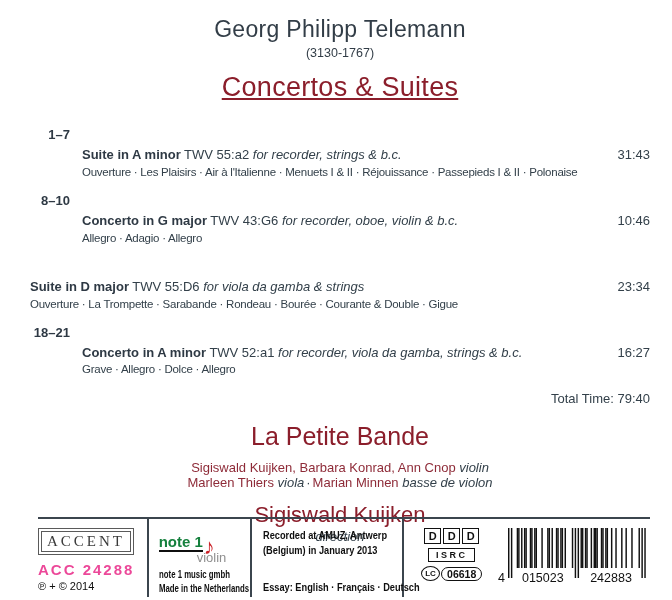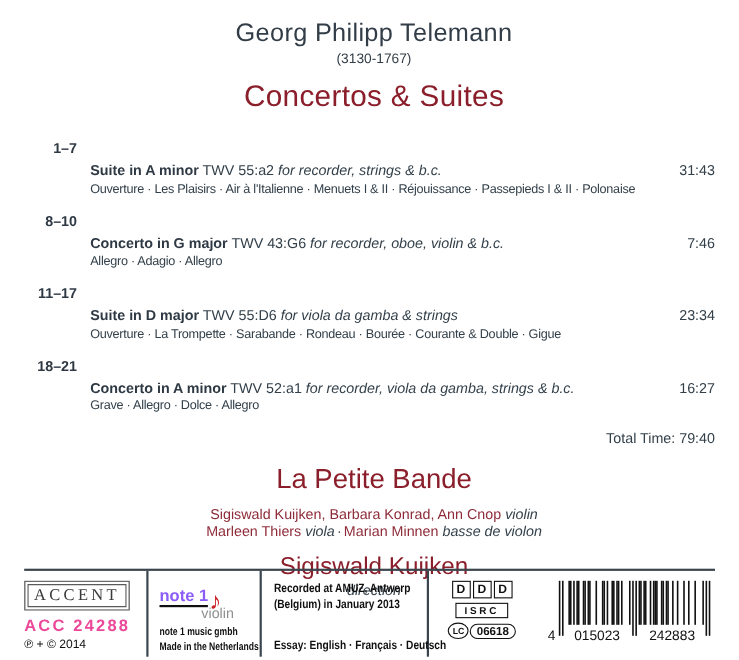--- a/index.html
+++ b/index.html
@@ -2,21 +2,21 @@
 <html><head>
 <meta charset="utf-8">
 <style>
   html,body{margin:0;padding:0;background:#fff;}
   body{width:672px;height:600px;overflow:hidden;font-family:"Liberation Sans",sans-serif;color:#33404a;position:relative;}
   .page{position:relative;width:672px;height:600px;box-sizing:border-box;padding:16px 22px 0 30px;}
 
   
   .composer{text-align:center;font-size:23px;color:#323d47;letter-spacing:.3px;}
   .dates{text-align:center;font-size:12.5px;margin-top:3px;color:#323d47;}
-  .album-title{text-align:center;font-size:27px;color:#8b1e2b;margin-top:12px;letter-spacing:.3px;}
+  .album-title{text-align:center;font-size:27px;color:#8b1e2b;margin-top:12px;letter-spacing:.3px;text-decoration:underline;}
 
   
   .tracklist{margin-top:24px;}
   .track{display:flex;margin-bottom:14px;font-size:13px;line-height:1.22;}
   .track-nums{flex:none;width:40px;text-align:right;font-weight:700;padding-right:12px;color:#2e3944;}
   .track-body{flex:1;min-width:0;margin-top:20px;}
   .track-line1{display:flex;align-items:baseline;}
   .track-titlewrap{flex:1;min-width:0;white-space:nowrap;}
   .track-title{font-weight:700;color:#2e3944;}
   .track-twv{font-weight:400;}
@@ -30,35 +30,35 @@
   .perf{ text-align:center;font-size:13px;line-height:1.18;}
   .perf-group1{margin-top:10px;}
   .perf-group2{margin-top:9px;}
   .perf .names{color:#8e2b38;}
   .perf .inst{font-style:italic;color:#33404a;}
   .perf .sep{color:#33404a;margin:0 2px;}
   .director-name{text-align:center;font-size:22px;color:#8b1e2b;margin-top:12px;}
   .director-role{text-align:center;font-size:13px;font-style:italic;margin-top:1px;}
 
   
-  .footer{position:absolute;left:22px;right:22px;top:517px;height:78px;border-top:2px solid #3b454e;display:flex;align-items:stretch;}
+  .footer{position:absolute;left:38px;right:22px;top:517px;height:78px;border-top:2px solid #3b454e;display:flex;align-items:stretch;}
   .fcol{box-sizing:border-box;padding-top:9px;}
   .fc1{width:111px;}
   .fc2{width:103px;border-left:2px solid #3b454e;padding-left:10px;display:flex;flex-direction:column;}
   .fc3{width:152px;border-left:2px solid #3b454e;padding-left:11px;display:flex;flex-direction:column;}
   .fc4{width:94px;border-left:2px solid #3b454e;padding-left:12px;}
   .fc5{flex:1;display:flex;justify-content:flex-end;align-items:flex-start;padding-top:7px;}
 
   .accent-box{width:96px;height:27px;border:1px solid #5a5a5a;box-shadow:inset 0 0 0 2px #fff,inset 0 0 0 3px #5a5a5a;display:flex;align-items:center;justify-content:center;
     font-family:"Liberation Serif",serif;font-size:15px;letter-spacing:3px;color:#3a3a3a;box-sizing:border-box;}
   .catalog{font-weight:700;font-size:15px;letter-spacing:2px;color:#ec4899;margin-top:6px;white-space:nowrap;}
   .copyright{font-size:11px;color:#0f0f0f;margin-top:2px;}
 
   .note1-logo{display:flex;align-items:flex-end;height:24px;}
-  .note1-text{font-weight:700;font-size:15px;color:#8b5cf6;border-bottom:2px solid #0f0f0f;padding-bottom:1px;line-height:1;}
+  .note1-text{font-weight:700;font-size:15px;color:#15803d;border-bottom:2px solid #0f0f0f;padding-bottom:1px;line-height:1;}
   .note1-note{color:#cb2026;font-size:22px;line-height:.8;margin:0 0 -4px 1px;}
   .note1-music{color:#8f8f8f;font-size:13px;margin:-2px 0 0 38px;}
   .note1-lines{margin-top:auto;font-size:10px;font-weight:700;color:#0f0f0f;line-height:1.35;transform:scaleX(.78);transform-origin:left bottom;white-space:nowrap;padding-bottom:2px;}
 
   .rec-block{font-size:11px;font-weight:700;color:#0f0f0f;line-height:1.35;transform:scaleX(.84);transform-origin:left top;white-space:nowrap;}
   .essay{margin-top:auto;font-size:11px;font-weight:700;color:#0f0f0f;transform:scaleX(.84);transform-origin:left bottom;white-space:nowrap;padding-bottom:4px;}
 
   .codes{display:flex;flex-direction:column;align-items:center;width:72px;}
   .ddd-row{display:flex;gap:2px;}
   .ddd-box{width:15px;height:14px;border:1.5px solid #111;display:flex;align-items:center;justify-content:center;font-weight:700;font-size:11px;color:#111;}
@@ -89,28 +89,27 @@
         </div>
         <div class="track-movs">Ouverture · Les Plaisirs · Air à l'Italienne · Menuets I &amp; II · Réjouissance · Passepieds I &amp; II · Polonaise</div>
       </div>
     </div>
 
     <div class="track">
       <div class="track-nums">8–10</div>
       <div class="track-body">
         <div class="track-line1">
           <div class="track-titlewrap"><span class="track-title">Concerto in G major</span> <span class="track-twv">TWV 43:G6</span> <span class="track-scoring">for recorder, oboe, violin &amp; b.c.</span></div>
-          <div class="track-time">7:46</div>
+          <div class="track-time">10:46</div>
         </div>
         <div class="track-movs">Allegro · Adagio · Allegro</div>
       </div>
     </div>
 
     <div class="track">
-      <div class="track-nums">11–17</div>
       <div class="track-body">
         <div class="track-line1">
           <div class="track-titlewrap"><span class="track-title">Suite in D major</span> <span class="track-twv">TWV 55:D6</span> <span class="track-scoring">for viola da gamba &amp; strings</span></div>
           <div class="track-time">23:34</div>
         </div>
         <div class="track-movs">Ouverture · La Trompette · Sarabande · Rondeau · Bourée · Courante &amp; Double · Gigue</div>
       </div>
     </div>
 
     <div class="track">

